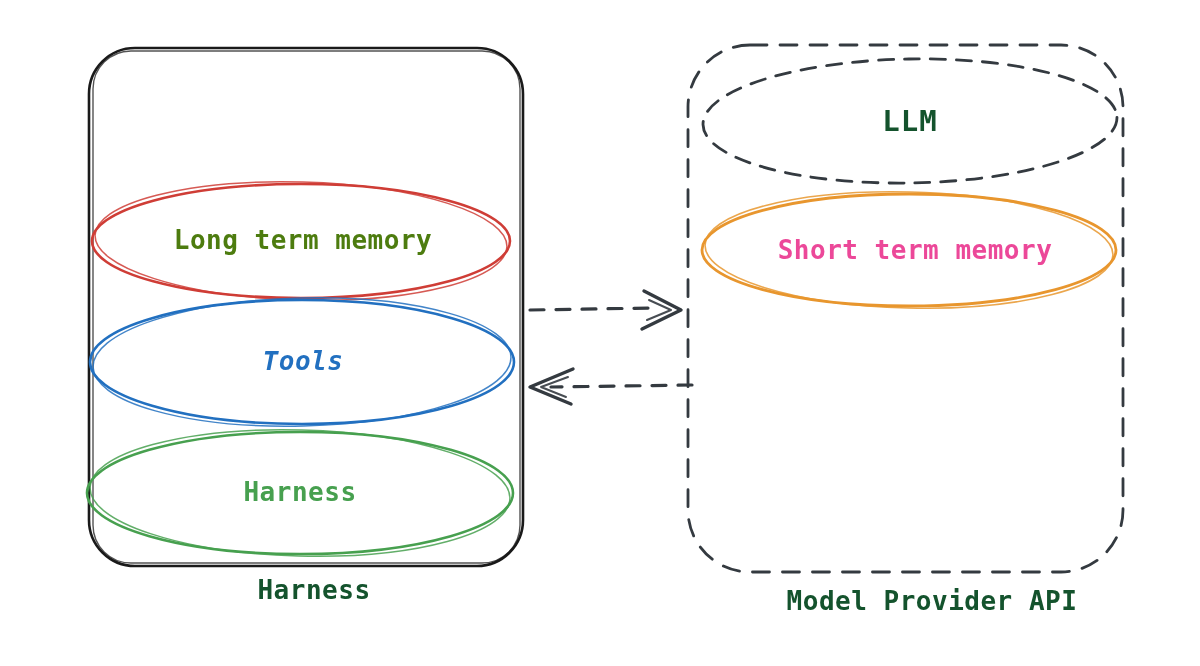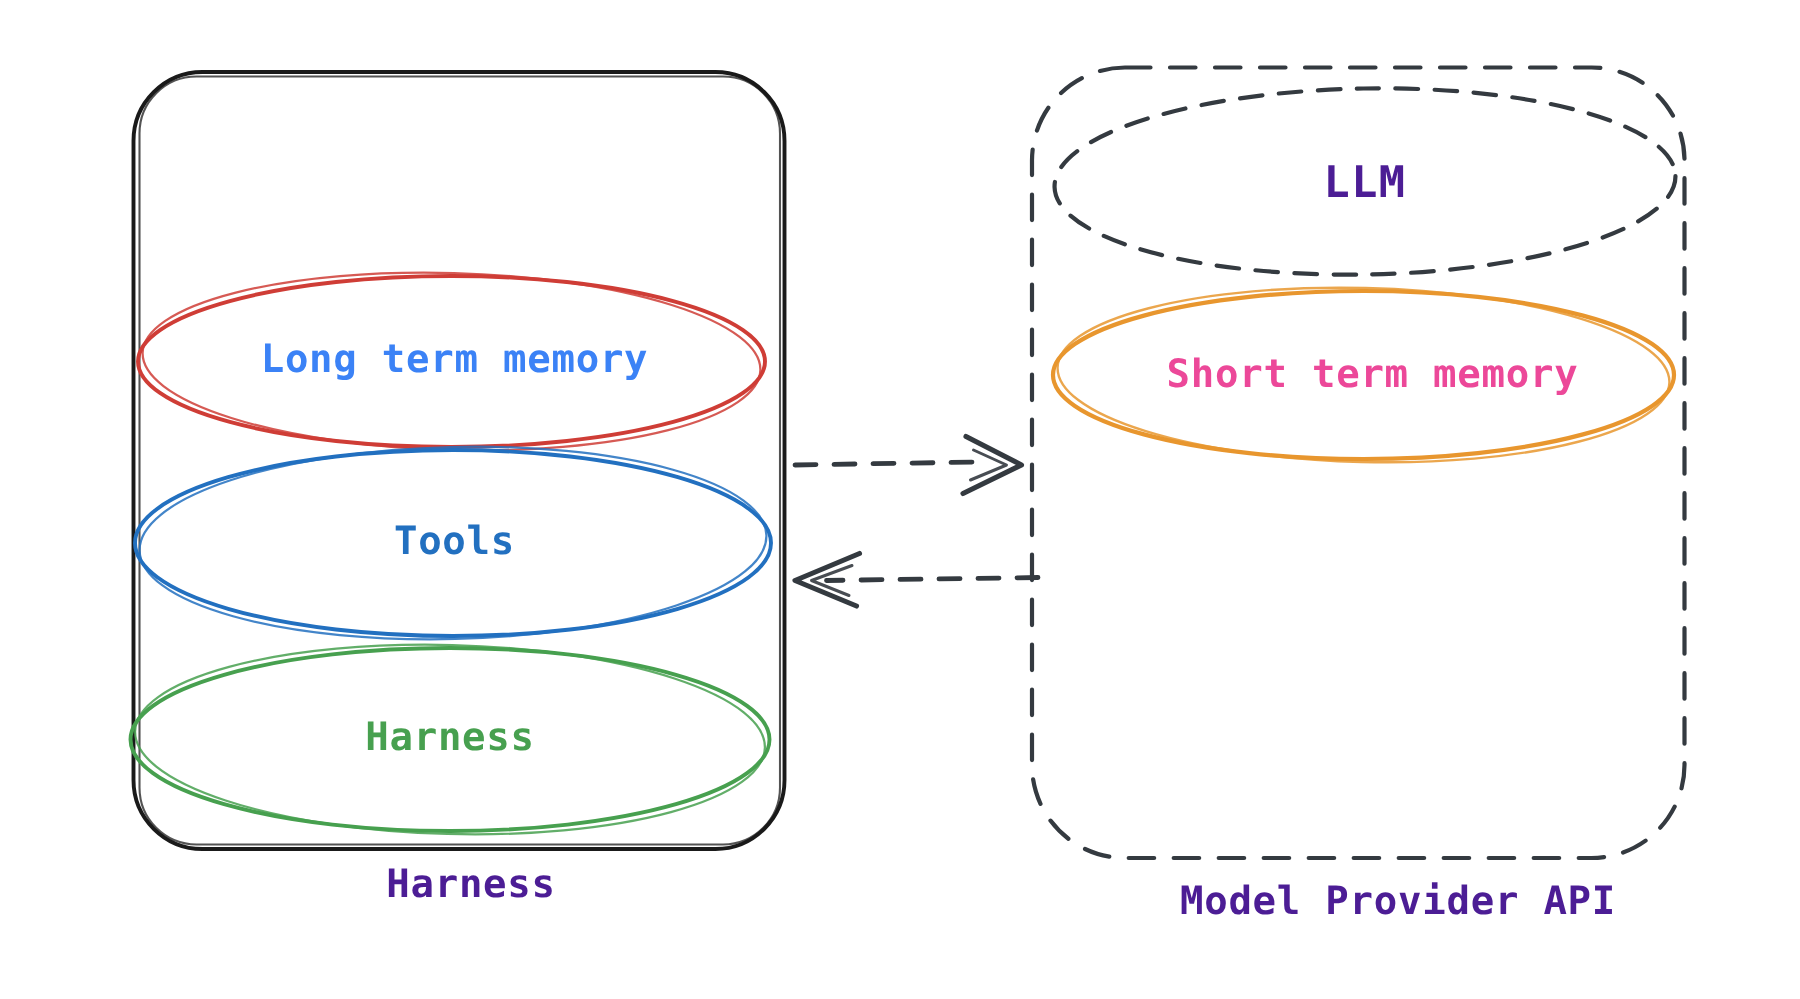--- a/index.html
+++ b/index.html
@@ -23,25 +23,25 @@
   }
   .label {
     position: absolute;
     transform: translate(-50%, -50%);
     white-space: nowrap;
     font-weight: 600;
     font-size: 26px;
     letter-spacing: 0.5px;
     color: #2b3137;
   }
-  .label.red    { color: #3b82f6; }
+  .label.red    { color: #4d7c0f; }
   .label.blue   { color: #2270c0; }
   .label.green  { color: #47a04f; }
   .label.orange { color: #ec4899; }
-  .label.ink    { color: #4c1d95; }
+  .label.ink    { color: #14532d; }
   .label.llm    { font-size: 29px; letter-spacing: 1px; }
 
   
   .ink-stroke    { stroke: #1a1a1a; fill: none; }
   .dash-stroke   { stroke: #343a40; fill: none; }
 </style>
 </head>
 <body>
 
 <div class="stage">
@@ -89,21 +89,21 @@
 
     <g>
       <path d="M692 385 L551 387" class="dash-stroke" stroke-width="3.2" stroke-dasharray="14 12" stroke-linecap="round"></path>
       <polyline points="573,369 530,387 571,404" class="dash-stroke" stroke-width="3.4" stroke-linecap="round" stroke-linejoin="round"></polyline>
       <polyline points="568,377 541,387 566,397" class="dash-stroke" stroke-width="2" stroke-linecap="round" stroke-linejoin="round" opacity="0.9"></polyline>
     </g>
   </svg>
 
   <div class="label red" style="left:303px; top:240px;">Long term memory</div>
 
-  <div class="label blue" style="left:303px; top:361px;">Tools</div>
+  <div class="label blue" style="left:303px; top:361px;font-style:italic;">Tools</div>
 
   <div class="label green" style="left:300px; top:492px;">Harness</div>
 
   <div class="label ink llm" style="left:910px; top:121px;">LLM</div>
 
   <div class="label orange" style="left:915px; top:250px;">Short term memory</div>
 
   <div class="label ink" style="left:314px; top:590px;">Harness</div>
 
   <div class="label ink" style="left:932px; top:601px;">Model Provider API</div>

